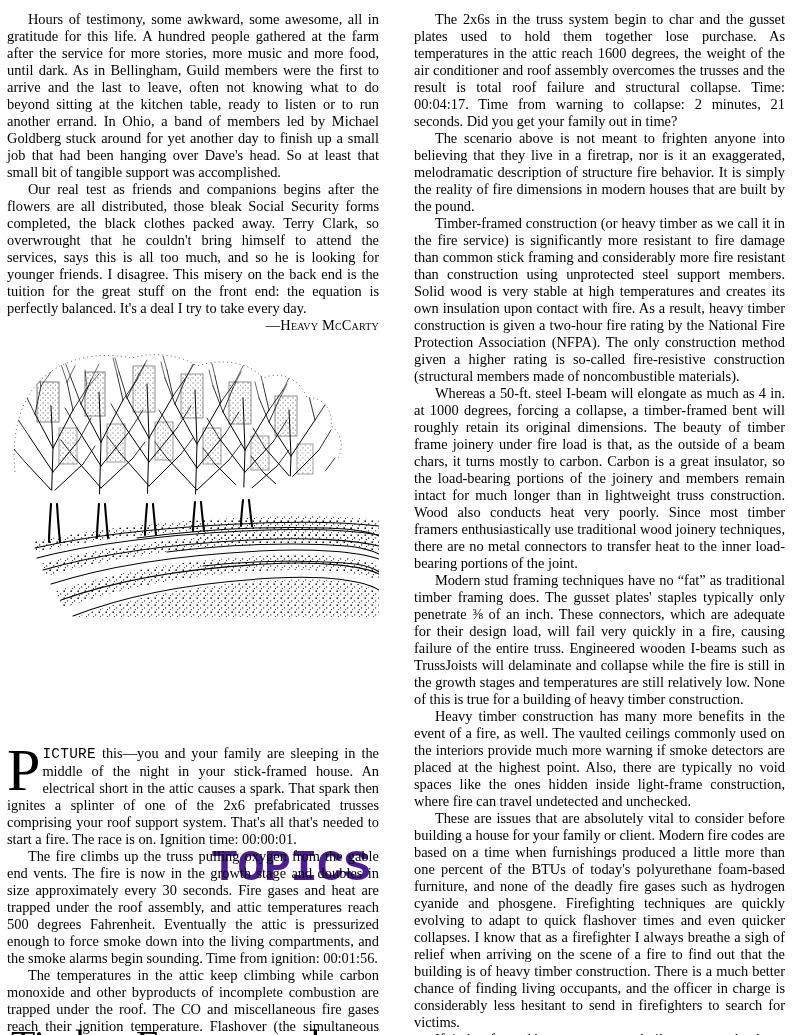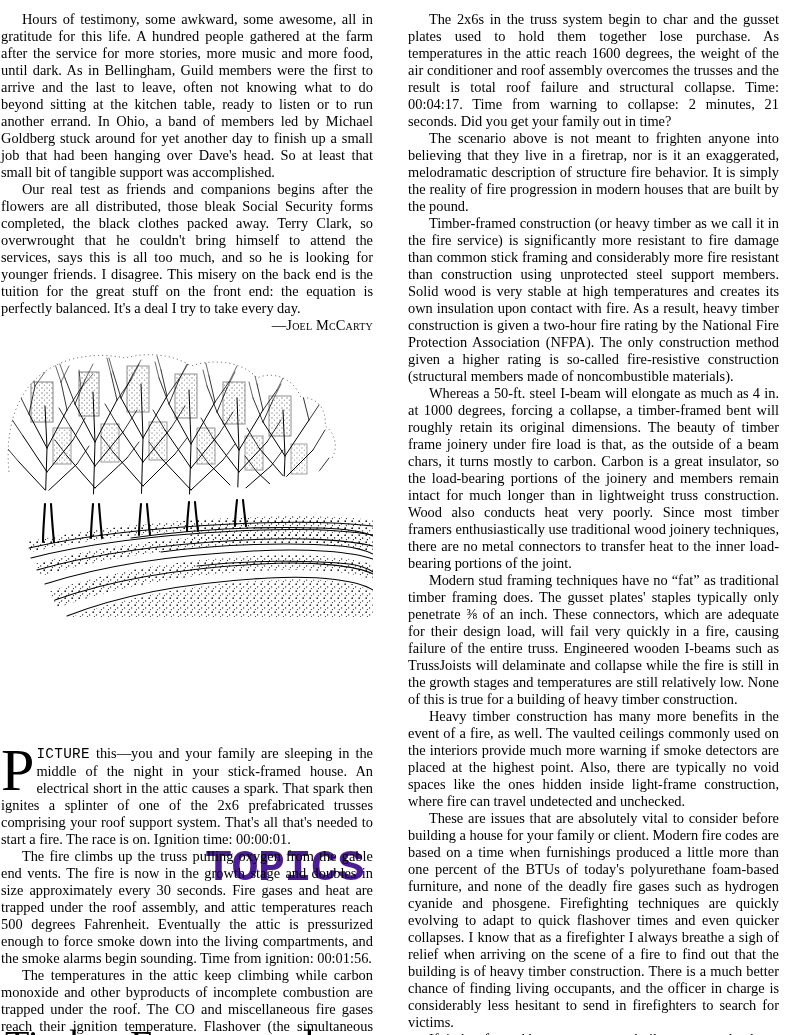--- a/index.html
+++ b/index.html
@@ -19,21 +19,21 @@
     position: relative;
     width: 800px;
     height: 1035px;
     box-sizing: border-box;
     padding: 0;
   }
 
   .columns {
     position: absolute;
     top: 0;
-    left: 1px;
+    left: 7px;
     width: 778px;
     height: 1035px;
     display: flex;
     gap: 35px;
   }
 
   .col {
     width: 372px;
     position: relative;
   }
@@ -134,21 +134,21 @@
 <body>
 
 <div class="page">
 
   <div class="columns">
 
     <div class="col">
 
       <p class="first">Hours of testimony, some awkward, some awesome, all in gratitude for this life. A hundred people gathered at the farm after the service for more stories, more music and more food, until dark. As in Bellingham, Guild members were the first to arrive and the last to leave, often not knowing what to do beyond sitting at the kitchen table, ready to listen or to run another errand. In Ohio, a band of members led by Michael Goldberg stuck around for yet another day to finish up a small job that had been hanging over Dave's head. So at least that small bit of tangible support was accomplished.</p>
       <p>Our real test as friends and companions begins after the flowers are all distributed, those bleak Social Security forms completed, the black clothes packed away. Terry Clark, so overwrought that he couldn't bring himself to attend the services, says this is all too much, and so he is looking for younger friends. I disagree. This misery on the back end is the tuition for the great stuff on the front end: the equation is perfectly balanced. It's a deal I try to take every day.</p>
-      <p class="byline"><span class="smallcaps">—Joel McCarty</span></p>
+      <p class="byline"><span class="smallcaps">—Heavy McCarty</span></p>
 
       <div class="topics-block">
         <svg class="topics-art" viewBox="0 0 372 265" preserveAspectRatio="none">
           <defs>
             <pattern id="stip" width="7" height="7" patternUnits="userSpaceOnUse">
               <circle cx="1.2" cy="1.2" r="0.85" fill="#000"></circle>
               <circle cx="4.6" cy="3.9" r="0.7" fill="#000"></circle>
               <circle cx="2.4" cy="5.6" r="0.6" fill="#000"></circle>
             </pattern>
             <pattern id="stip2" width="5" height="5" patternUnits="userSpaceOnUse">
@@ -262,21 +262,21 @@
       <div class="lower-left">
         <p class="dropcap-para"><span class="dropcap">P</span><span class="lead-caps">ICTURE</span><span> this—you and your family are sleeping in the middle of the night in your stick-framed house. An electrical short in the attic causes a spark. That spark then ignites a splinter of one of the 2x6 prefabricated trusses comprising your roof support system. That's all that's needed to start a fire. The race is on. Ignition time: 00:00:01.</span></p>
         <p>The fire climbs up the truss pulling oxygen from the gable end vents. The fire is now in the growth stage and doubles in size approximately every 30 seconds. Fire gases and heat are trapped under the roof assembly, and attic temperatures reach 500 degrees Fahrenheit. Eventually the attic is pressurized enough to force smoke down into the living compartments, and the smoke alarms begin sounding. Time from ignition: 00:01:56.</p>
         <p>The temperatures in the attic keep climbing while carbon monoxide and other byproducts of incomplete combustion are trapped under the roof. The CO and miscellaneous fire gases reach their ignition temperature. Flashover (the simultaneous ignition of all combustible materials in the room) then occurs. Attic temperatures: 1146 degrees. Time: 00:03:02.</p>
       </div>
 
     </div>
 
     <div class="col">
       <p class="first">The 2x6s in the truss system begin to char and the gusset plates used to hold them together lose purchase. As temperatures in the attic reach 1600 degrees, the weight of the air conditioner and roof assembly overcomes the trusses and the result is total roof failure and structural collapse. Time: 00:04:17. Time from warning to collapse: 2 minutes, 21 seconds. Did you get your family out in time?</p>
-      <p>The scenario above is not meant to frighten anyone into believing that they live in a firetrap, nor is it an exaggerated, melodramatic description of structure fire behavior. It is simply the reality of fire progression in modern houses that are built by the pound.</p>
+      <p>The scenario above is not meant to frighten anyone into believing that they live in a firetrap, nor is it an exaggerated, melodramatic description of structure fire behavior. It is simply the reality of fire dimensions in modern houses that are built by the pound.</p>
       <p>Timber-framed construction (or heavy timber as we call it in the fire service) is significantly more resistant to fire damage than common stick framing and considerably more fire resistant than construction using unprotected steel support members. Solid wood is very stable at high temperatures and creates its own insulation upon contact with fire. As a result, heavy timber construction is given a two-hour fire rating by the National Fire Protection Association (NFPA). The only construction method given a higher rating is so-called fire-resistive construction (structural members made of noncombustible materials).</p>
       <p>Whereas a 50-ft. steel I-beam will elongate as much as 4 in. at 1000 degrees, forcing a collapse, a timber-framed bent will roughly retain its original dimensions. The beauty of timber frame joinery under fire load is that, as the outside of a beam chars, it turns mostly to carbon. Carbon is a great insulator, so the load-bearing portions of the joinery and members remain intact for much longer than in lightweight truss construction. Wood also conducts heat very poorly. Since most timber framers enthusiastically use traditional wood joinery techniques, there are no metal connectors to transfer heat to the inner load-bearing portions of the joint.</p>
       <p>Modern stud framing techniques have no “fat” as traditional timber framing does. The gusset plates' staples typically only penetrate ⅜ of an inch. These connectors, which are adequate for their design load, will fail very quickly in a fire, causing failure of the entire truss. Engineered wooden I-beams such as TrussJoists will delaminate and collapse while the fire is still in the growth stages and temperatures are still relatively low. None of this is true for a building of heavy timber construction.</p>
       <p>Heavy timber construction has many more benefits in the event of a fire, as well. The vaulted ceilings commonly used on the interiors provide much more warning if smoke detectors are placed at the highest point. Also, there are typically no void spaces like the ones hidden inside light-frame construction, where fire can travel undetected and unchecked.</p>
       <p>These are issues that are absolutely vital to consider before building a house for your family or client. Modern fire codes are based on a time when furnishings produced a little more than one percent of the BTUs of today's polyurethane foam-based furniture, and none of the deadly fire gases such as hydrogen cyanide and phosgene. Firefighting techniques are quickly evolving to adapt to quick flashover times and even quicker collapses. I know that as a firefighter I always breathe a sigh of relief when arriving on the scene of a fire to find out that the building is of heavy timber construction. There is a much better chance of finding living occupants, and the officer in charge is considerably less hesitant to send in firefighters to search for victims.</p>
       <p><span>If timber-framed houses are so overbuilt as to pose the threat that “the product might last too long,” as Tedd Benson wrote tongue-in-cheek in </span></p>
 
     </div>
 
   </div>

